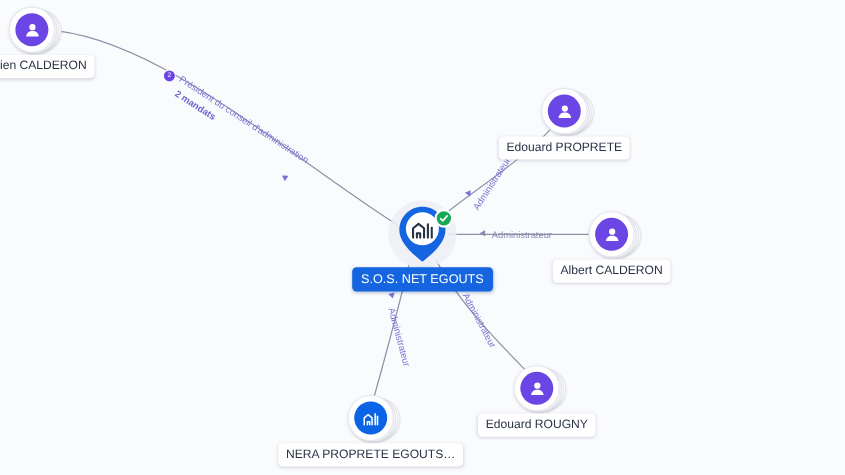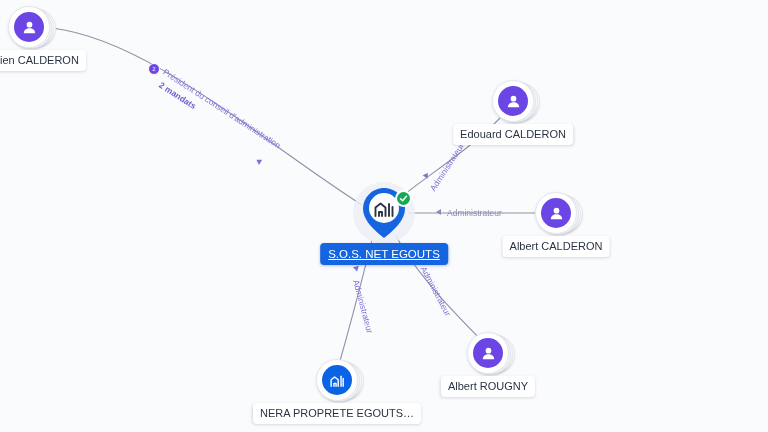--- a/index.html
+++ b/index.html
@@ -128,21 +128,20 @@
     left: 50%;
     transform: translateX(-50%);
     background: #1565e0;
     color: #ffffff;
     font-size: 11.5px;
     line-height: 14px;
     padding: 4px 8px;
     border-radius: 4px;
     white-space: nowrap;
     box-shadow: 0 1px 3px rgba(30,60,120,0.30);
-    text-decoration: underline;
   }
 
   
   .edge-label {
     position: absolute;
     color: #7b72d6;
     font-size: 8.5px;
     line-height: 10px;
     white-space: nowrap;
     transform-origin: 0 50%;
@@ -242,21 +241,21 @@
       <div class="stack-card c2"></div>
       <div class="stack-card c1"></div>
       <div class="node-disc"></div>
       <div class="node-avatar">
         <svg width="17" height="17" viewBox="0 0 24 24" fill="#ffffff">
           <circle cx="12" cy="8" r="4"></circle>
           <path d="M4 20c0-4.4 3.6-7 8-7s8 2.6 8 7z"></path>
         </svg>
       </div>
     </div>
-    <div class="node-label">Edouard CALDERON</div>
+    <div class="node-label">Edouard PROPRETE</div>
   </div>
 
   <div class="node" style="left:556px; top:213px;">
     <div class="node-stack">
       <div class="stack-card c3"></div>
       <div class="stack-card c2"></div>
       <div class="stack-card c1"></div>
       <div class="node-disc"></div>
       <div class="node-avatar">
         <svg width="17" height="17" viewBox="0 0 24 24" fill="#ffffff">
@@ -274,21 +273,21 @@
       <div class="stack-card c2"></div>
       <div class="stack-card c1"></div>
       <div class="node-disc"></div>
       <div class="node-avatar">
         <svg width="17" height="17" viewBox="0 0 24 24" fill="#ffffff">
           <circle cx="12" cy="8" r="4"></circle>
           <path d="M4 20c0-4.4 3.6-7 8-7s8 2.6 8 7z"></path>
         </svg>
       </div>
     </div>
-    <div class="node-label">Albert ROUGNY</div>
+    <div class="node-label">Edouard ROUGNY</div>
   </div>
 
   <div class="node" style="left:337px; top:380px;">
     <div class="node-stack">
       <div class="stack-card c3"></div>
       <div class="stack-card c2"></div>
       <div class="stack-card c1"></div>
       <div class="node-disc"></div>
       <div class="node-avatar company">
         <svg width="17" height="17" viewBox="0 0 24 24" fill="none" stroke="#ffffff" stroke-width="2" stroke-linecap="round" stroke-linejoin="round">

